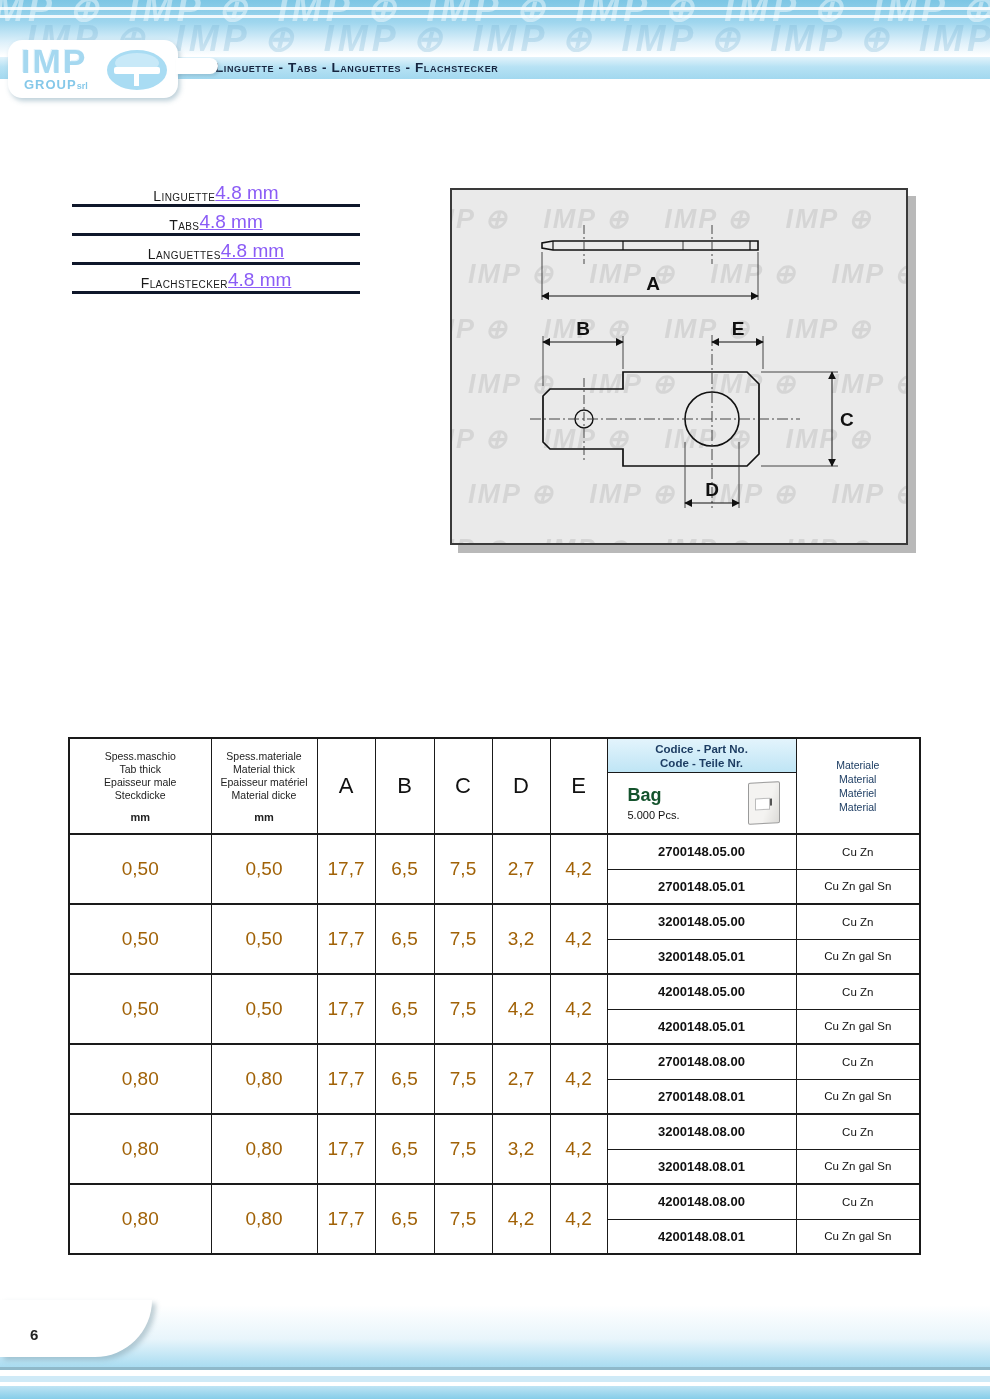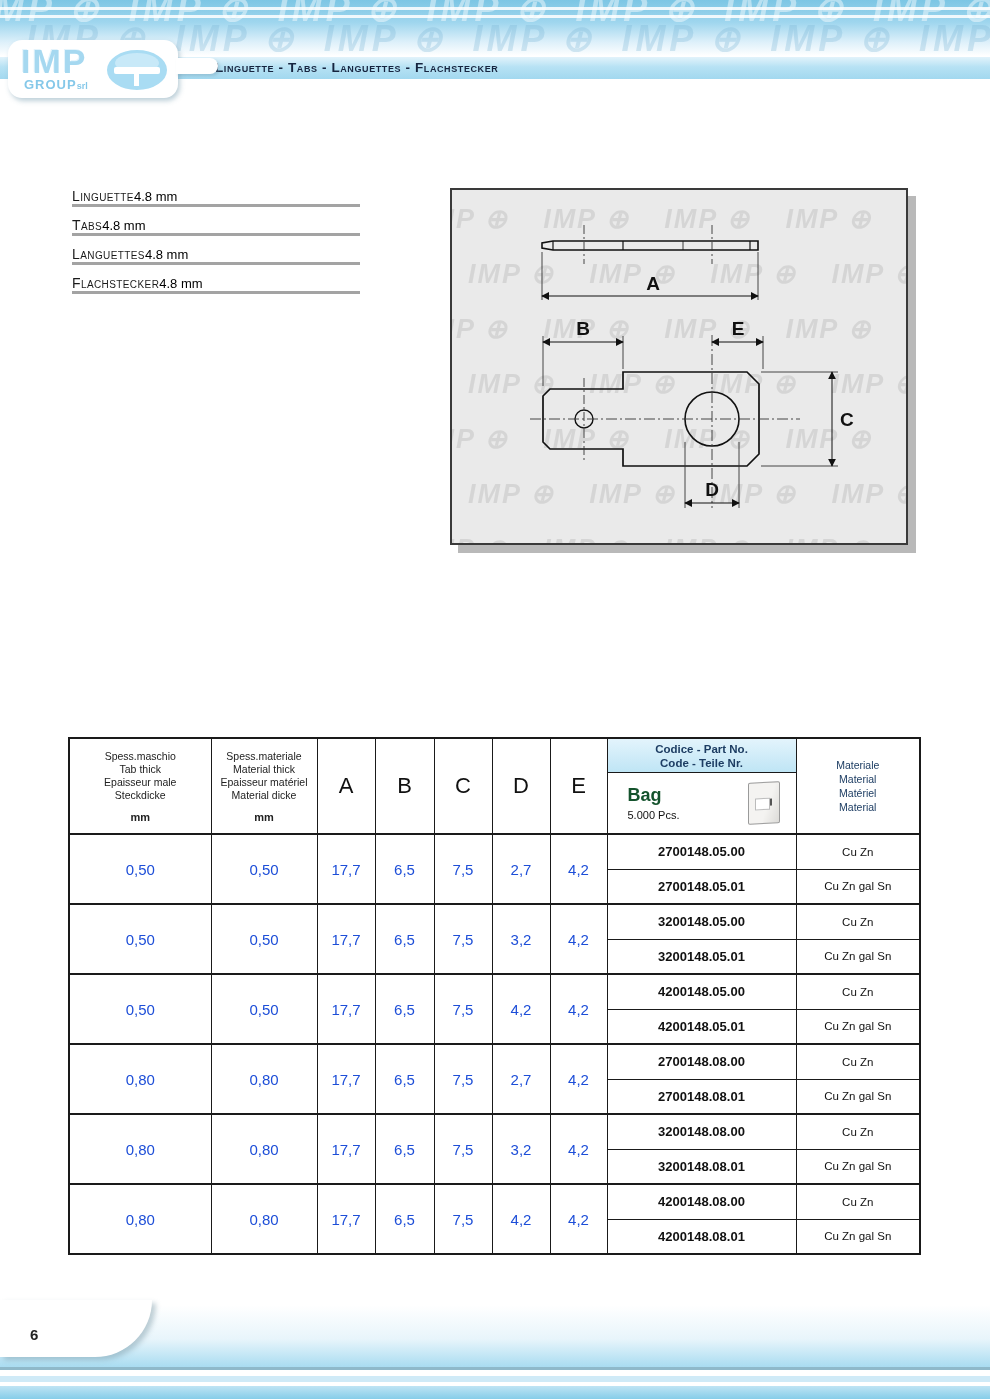--- a/index.html
+++ b/index.html
@@ -29,24 +29,24 @@
     border-radius:0 10px 10px 0; box-shadow:2px 2px 3px rgba(110,150,170,0.35); z-index:5; }
   .logo-imp { position:absolute; left:13px; top:2px; font-size:34px; font-weight:800; letter-spacing:2px;
     color:#a5d8f0; text-shadow:1px 1px 0 #ffffff,-1px -1px 0 #e4f4fc; }
   .logo-reg { position:absolute; left:122px; top:8px; font-size:9px; color:#a5d8f0; font-weight:bold; }
   .logo-group { position:absolute; left:16px; top:37px; font-size:13px; font-weight:800; letter-spacing:1px; color:#85c8e9; }
   .logo-srl { font-size:9px; letter-spacing:0; }
   .logo-icon { position:absolute; right:8px; top:8px; }
 
   
   .specs { position:absolute; left:72px; top:184px; width:288px; }
-  .spec-row { display:flex; justify-content:flex-start; align-items:flex-end; height:23px;
-    border-bottom:3px solid #a3a3a3; margin-bottom:6px; }
+  .spec-row { display:flex; justify-content:center; align-items:flex-end; height:23px;
+    border-bottom:3px solid #0f172a; margin-bottom:6px; }
   .spec-label { font-variant:small-caps; font-size:14px; letter-spacing:0.4px; color:#1a1a1a; }
-  .spec-value { font-size:13px; color:#000000; }
+  .spec-value { font-size:19px; color:#8b5cf6;text-decoration:underline; }
 
   
   .panel { position:absolute; left:450px; top:188px; width:458px; height:357px; background:#eaeaea;
     border:2px solid #3a3a3a; box-shadow:8px 8px 0 rgba(128,128,128,0.55); overflow:hidden; }
   .wm-panel { position:absolute; left:-30px; top:2px; width:560px; color:#8f8f8f; opacity:0.22;
     font-weight:bold; font-style:italic; font-size:27px; line-height:55px; white-space:nowrap; }
   .wm-panel span { margin-right:34px; letter-spacing:2px; }
   .panel svg { position:absolute; left:0; top:0; }
 
   
@@ -62,21 +62,21 @@
     background:linear-gradient(to bottom,#e3f4fc,#bfe5f5); border-bottom:1.5px solid #1a1a1a;
     color:#1d3d63; font-weight:bold; font-size:11.5px; line-height:14px; }
   .pn-bottom { height:60px; display:flex; align-items:center; justify-content:space-between; padding:4px 16px 4px 20px; }
   .bag-label { font-size:18px; font-weight:bold; color:#14532d; text-align:left; }
   .bag-qty { font-size:11px; color:#111; margin-top:3px; }
   .bag-icon { width:32px; height:42px; background:linear-gradient(110deg,#f4f3f1 60%,#dcdbd8 100%);
     border:1px solid #9a9a9a; border-radius:2px; position:relative; transform:skewY(-3deg); }
   .bag-icon::after { content:""; position:absolute; left:6px; top:15px; width:13px; height:10px; background:#fff; border:0.5px solid #bbb; }
   .bag-icon::before { content:""; position:absolute; left:19px; top:16px; width:4px; height:7px; background:#555; }
   td.th-mat { font-size:10.5px; line-height:14px; color:#1d3d63;margin-top:36px; }
-  td.val { font-size:15px; color:#1d4ed8; height:35px; }
+  td.val { font-size:19px; color:#a16207; height:35px; }
   td.code { font-size:13px; font-weight:bold; color:#111; height:35px; }
   td.mat { font-size:11.5px; color:#111; height:35px; }
   td.alt { background:#dadada; }
   tr.grp td { border-top:2.5px solid #1a1a1a; }
 
   
   .f-grad { position:absolute; left:0; top:1305px; width:990px; height:62px;
     background:linear-gradient(to bottom,#ffffff 0%,#e8f5fb 55%,#a9dcf1 100%); }
   .f-line { position:absolute; left:0; top:1367px; width:990px; height:3px; background:#8fb9ca; }
   .f-b1 { position:absolute; left:0; top:1376px; width:990px; height:6px; background:#cfeaf7; }

